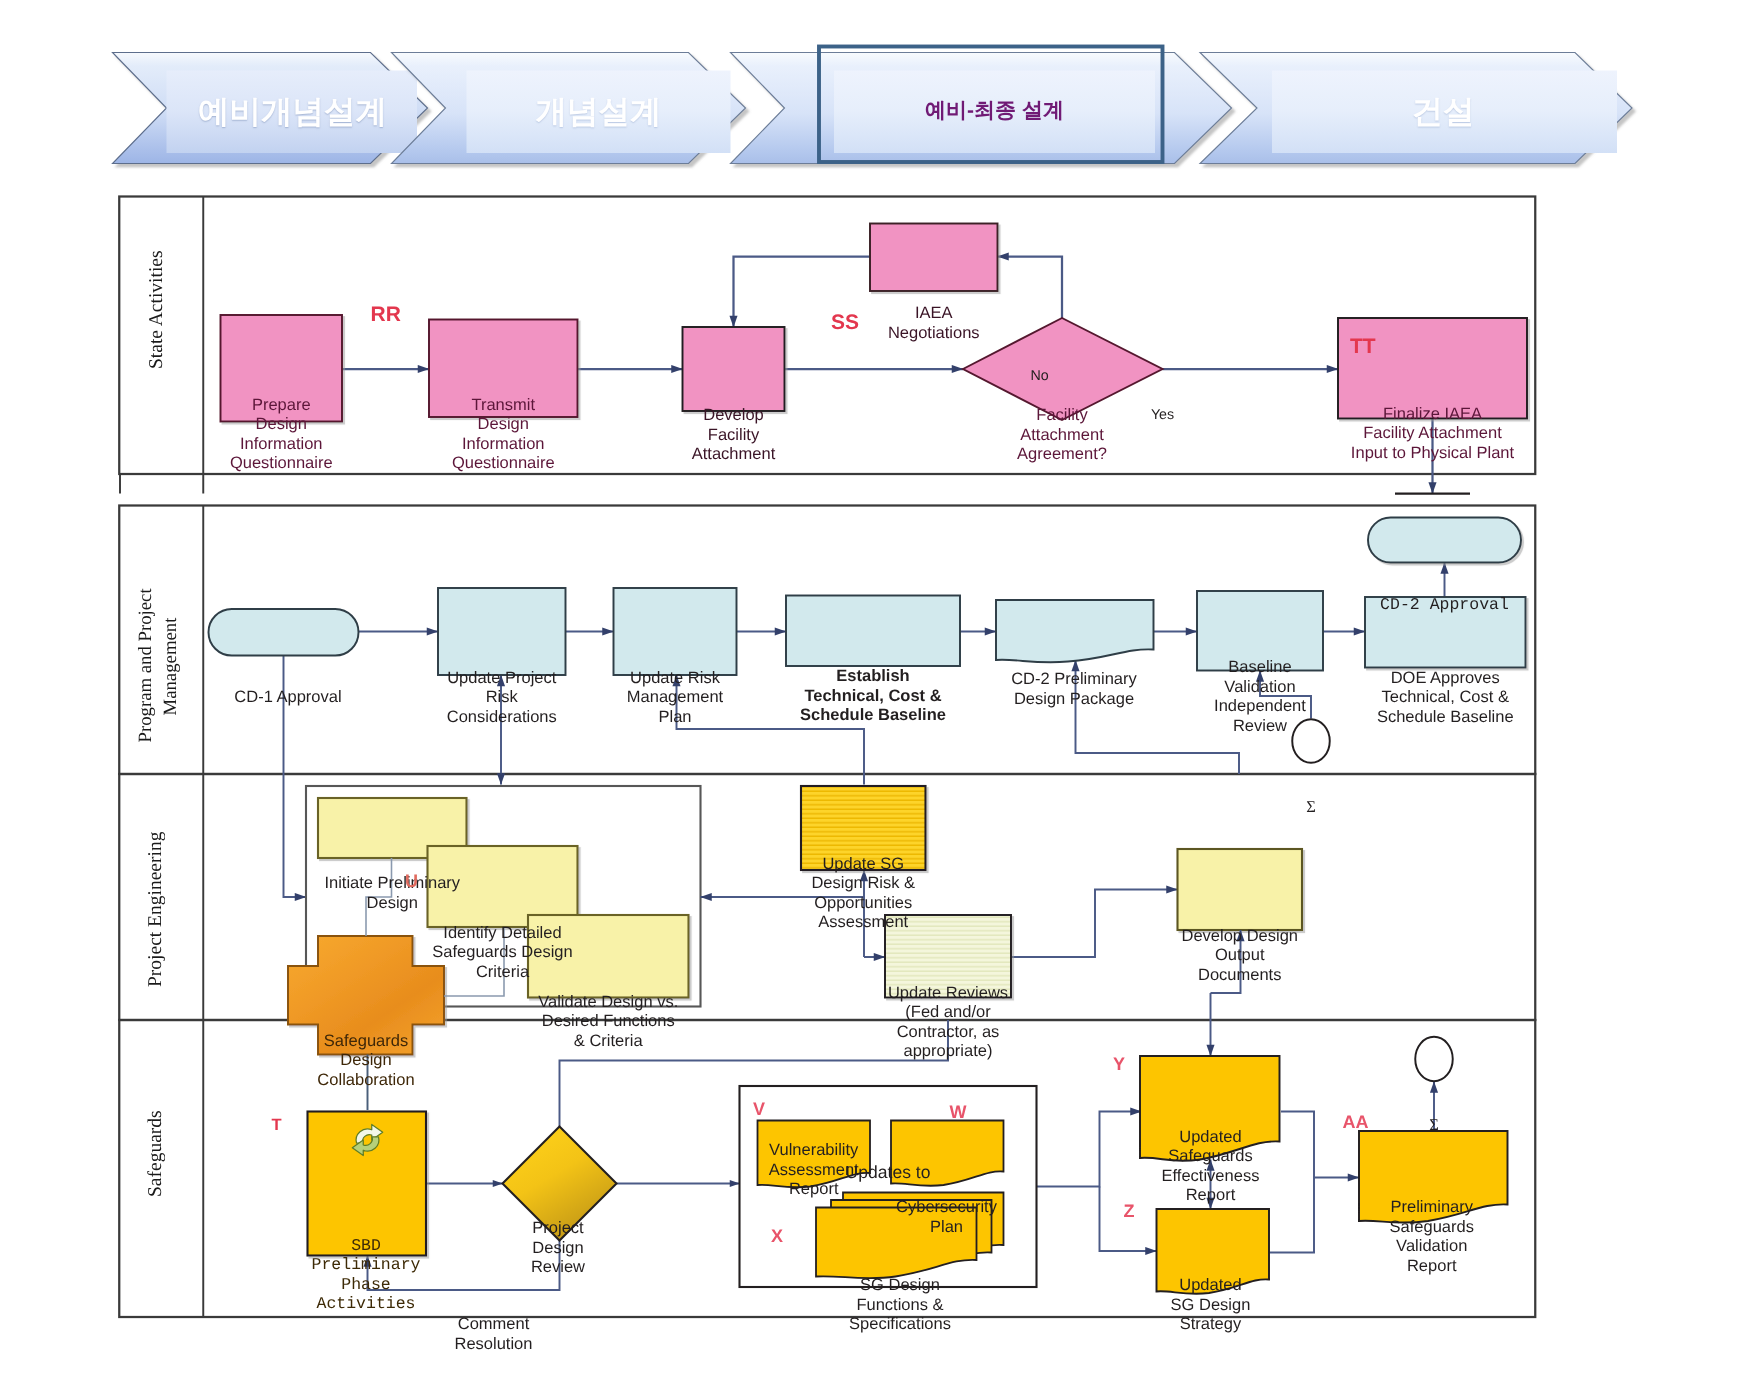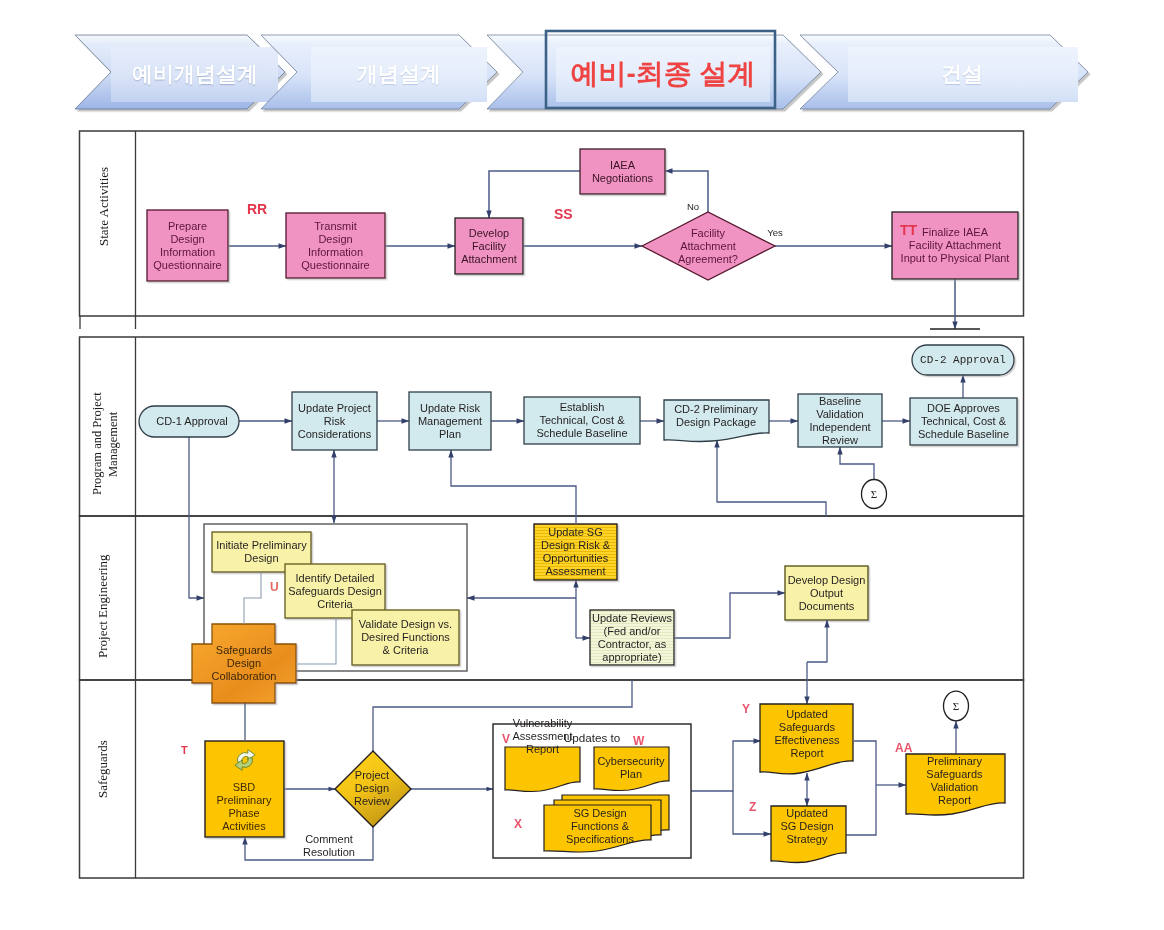--- a/index.html
+++ b/index.html
@@ -2,21 +2,21 @@
 <html><head>
 <meta charset="utf-8">
 <style>
   html,body{margin:0;padding:0;background:#fff;}
   body{width:1164px;height:930px;font-family:"Liberation Sans",sans-serif;overflow:hidden;position:relative;}
   #stage{position:absolute;left:0;top:0;width:1164px;height:930px;}
   #sheet{position:absolute;left:0;top:0;}
   .txt{position:absolute;text-align:center;white-space:pre;color:#231f20;
        font-family:"Liberation Sans",sans-serif;pointer-events:none;
        display:flex;align-items:center;justify-content:center;
-       font-size:11px;line-height:13px;}
+       font-size:11px;line-height:13px;margin-top:44px;}
   .lane-title{position:absolute;font-family:"Liberation Serif",serif;color:#1a1a1a;
        writing-mode:vertical-rl;transform:rotate(180deg);text-align:center;white-space:pre;
        display:flex;align-items:center;justify-content:center;}
   .tag{position:absolute;color:#e3374e;font-weight:bold;font-family:"Liberation Sans",sans-serif;font-size:13px;line-height:13px;}
   .phase-label{position:absolute;text-align:center;font-weight:bold;white-space:pre;
        display:flex;align-items:center;justify-content:center;}
 </style>
 </head>
 <body>
 
@@ -213,21 +213,21 @@
   <g transform="scale(0.118)">
     <path d="M-62,18 A64,64 0 0 1 24,-58 L24,-88 L86,-44 L24,0 L24,-28 A38,38 0 0 0 -26,18 Z" fill="#f2f7e8" stroke="#5f7d26" stroke-width="7" stroke-linejoin="round"></path>
     <path d="M62,-18 A64,64 0 0 1 -24,58 L-24,88 L-86,44 L-24,0 L-24,28 A38,38 0 0 0 26,-18 Z" fill="#b5d07a" stroke="#5f7d26" stroke-width="7" stroke-linejoin="round"></path>
   </g>
 </g>
 
 </svg>
 
 <div class="phase-label" style="left:112px;top:46px;width:166px;height:55px;font-size:21px;color:#ffffff;text-shadow:0 1px 1px rgba(120,140,180,.55);">예비개념설계</div>
 <div class="phase-label" style="left:311px;top:46px;width:176px;height:55px;font-size:21px;color:#ffffff;text-shadow:0 1px 1px rgba(140,160,200,.45);">개념설계</div>
-<div class="phase-label" style="left:556px;top:46px;width:214px;height:55px;font-size:28px;color:#ef4444;font-weight:bold;">예비-최종 설계</div>
+<div class="phase-label" style="left:556px;top:46px;width:214px;height:55px;font-size:14px;color:#701a75;font-weight:bold;">예비-최종 설계</div>
 <div class="phase-label" style="left:846px;top:46px;width:232px;height:55px;font-size:21px;color:#ffffff;text-shadow:0 1px 1px rgba(140,160,200,.45);">건설</div>
 
 <div class="lane-title" style="left:77px;top:136px;width:54px;height:140px;font-size:13px;">State Activities</div>
 <div class="lane-title" style="left:78px;top:374px;width:54px;height:140px;font-size:12.5px;line-height:1.32;">Program and Project
 Management</div>
 <div class="lane-title" style="left:76px;top:536px;width:54px;height:140px;font-size:13px;">Project Engineering</div>
 <div class="lane-title" style="left:76px;top:699px;width:54px;height:140px;font-size:13px;">Safeguards</div>
 
 <div class="txt" style="left:144px;top:210px;width:87px;height:71px;color:#5c1639;">Prepare
 Design
@@ -254,21 +254,21 @@
 <div class="txt" style="left:685px;top:200px;width:16px;height:12px;font-size:9.5px;">No</div>
 <div class="txt" style="left:766px;top:226px;width:18px;height:12px;font-size:9.5px;">Yes</div>
 
 <div class="txt" style="left:139px;top:406px;width:106px;height:31px;border-radius:14px;">CD-1 Approval</div>
 <div class="txt" style="left:289px;top:392px;width:91px;height:58px;">Update Project
 Risk
 Considerations</div>
 <div class="txt" style="left:406px;top:392px;width:88px;height:58px;">Update Risk
 Management
 Plan</div>
-<div class="txt" style="left:521px;top:397px;width:122px;height:47px;">Establish
+<div class="txt" style="left:521px;top:397px;width:122px;height:47px;font-weight:bold;">Establish
 Technical, Cost &amp;
 Schedule Baseline</div>
 <div class="txt" style="left:661px;top:395px;width:110px;height:42px;">CD-2 Preliminary
 Design Package</div>
 <div class="txt" style="left:795px;top:394px;width:90px;height:53px;">Baseline
 Validation
 Independent
 Review</div>
 <div class="txt" style="left:907px;top:398px;width:113px;height:47px;">DOE Approves
 Technical, Cost &amp;
@@ -293,21 +293,21 @@
 Assessment</div>
 <div class="txt" style="left:587px;top:610px;width:90px;height:55px;">Update Reviews
 (Fed and/or
 Contractor, as
 appropriate)</div>
 <div class="txt" style="left:782px;top:566px;width:89px;height:54px;">Develop Design
 Output
 Documents</div>
 <div class="tag" style="left:270px;top:581px;font-size:12px;color:#e06a5e;">U</div>
 
-<div class="txt" style="left:202px;top:781px;width:84px;height:52px;color:#3d2a06;">SBD
+<div class="txt" style="left:202px;top:781px;width:84px;height:52px;color:#3d2a06;font-family:Liberation Mono, monospace;">SBD
 Preliminary
 Phase
 Activities</div>
 <div class="txt" style="left:340px;top:769px;width:64px;height:39px;">Project
 Design
 Review</div>
 <div class="txt" style="left:277px;top:833px;width:104px;height:26px;">Comment
 Resolution</div>
 <div class="txt" style="left:548px;top:730px;width:88px;height:15px;font-size:11.7px;">Updates to</div>
 <div class="txt" style="left:502px;top:716px;width:81px;height:40px;">Vulnerability

